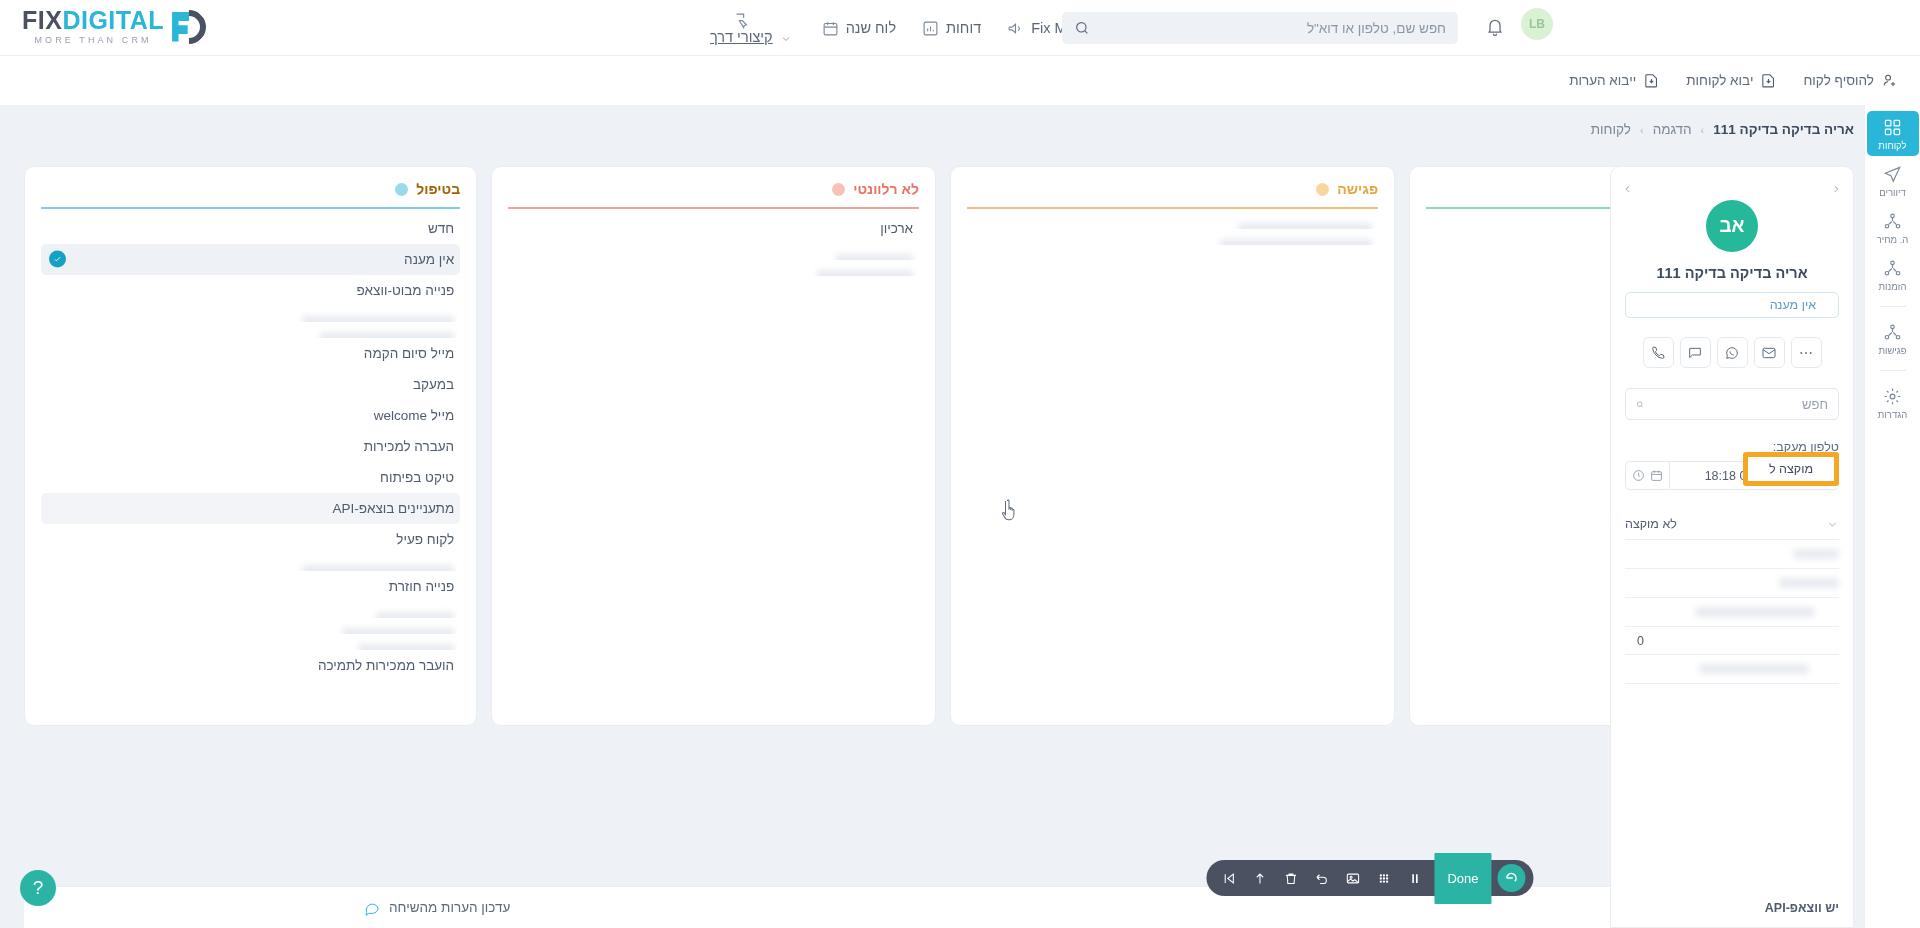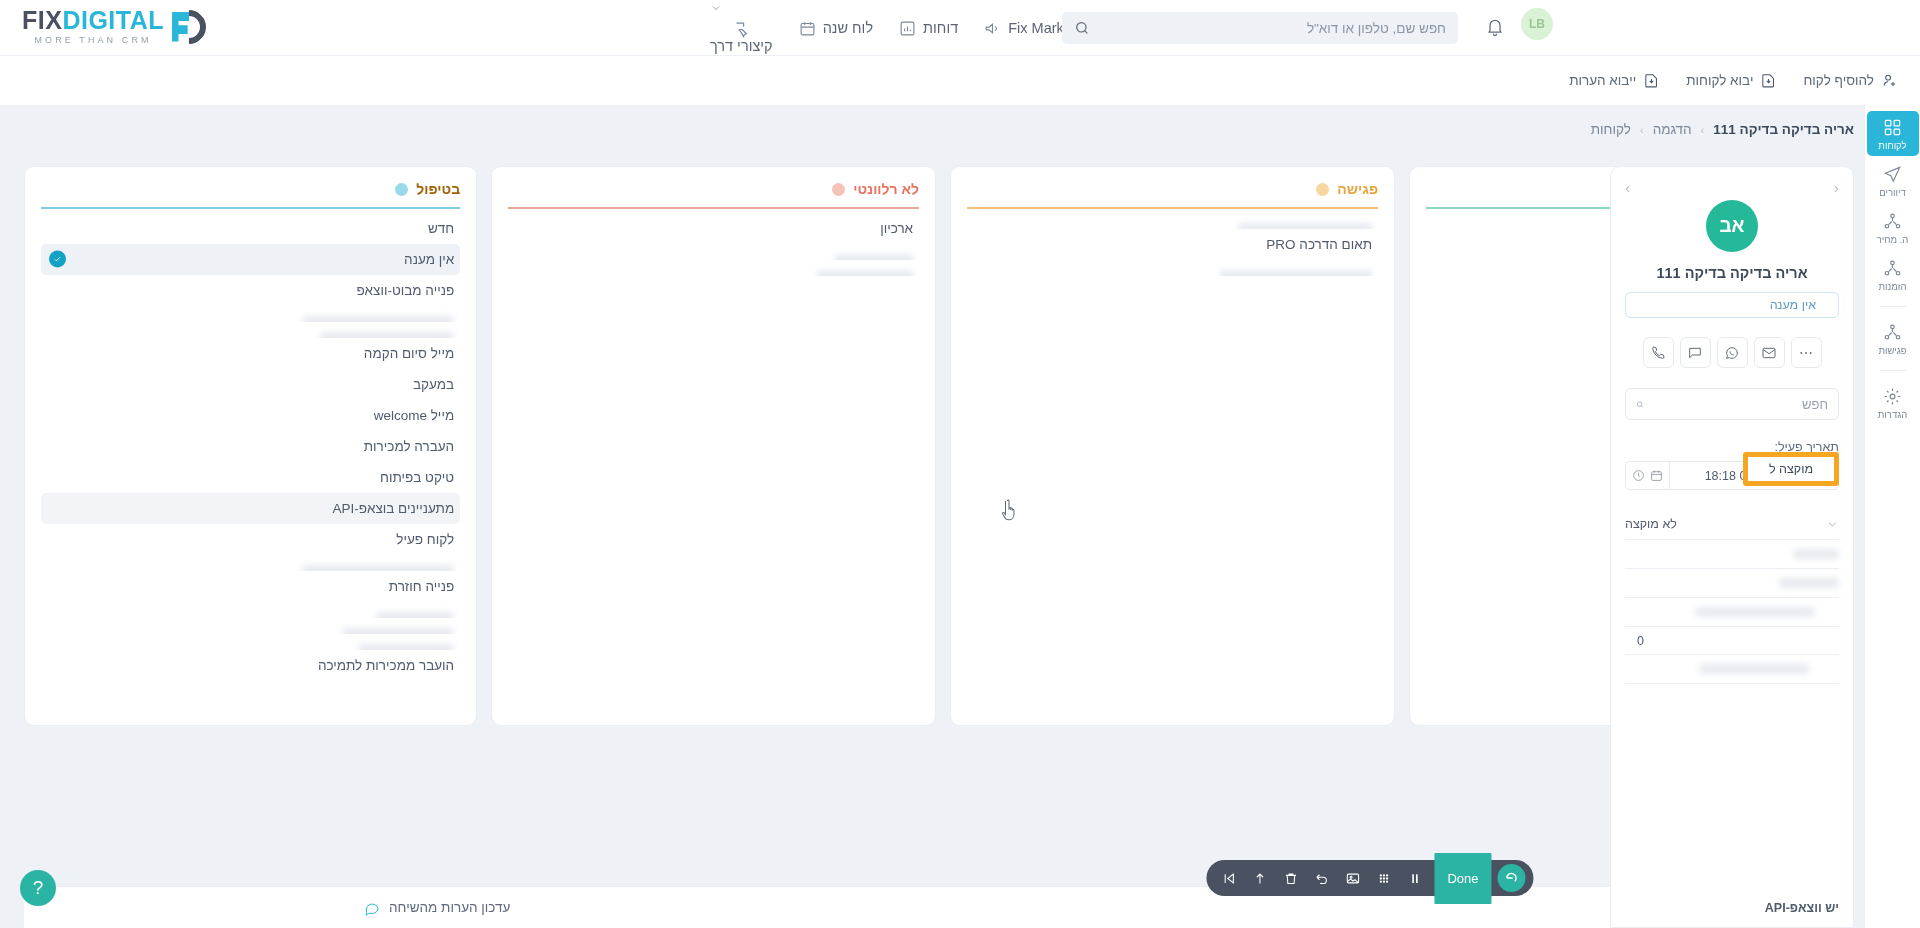--- a/index.html
+++ b/index.html
@@ -31,21 +31,21 @@
   }
   .logo-text { display: flex; flex-direction: column; line-height: 1; }
   .logo-title { font-size: 25px; font-weight: 700; letter-spacing: .5px; }
   .logo-title .b1 { color: #4a5160; }
   .logo-title .b2 { color: #29b6d8; }
   .logo-sub { font-size: 9px; color: #97a0ae; letter-spacing: 3.1px; margin-top: 3px; text-align: center; }
 
   .nav-items { position: absolute; left: 710px; top: 0; height: 56px; display: flex; align-items: center; gap: 26px; direction: rtl; }
   .nav-item { display: flex; align-items: center; gap: 7px; font-size: 14.5px; color: #5a6676; cursor: pointer; }
   .nav-item svg { stroke: #7b8898; fill: none; stroke-width: 1.6; }
-  .nav-shortcut { flex-direction: column; align-items: flex-end; }
+  .nav-shortcut { flex-direction: row; align-items: flex-end; text-decoration: underline; }
   .nav-shortcut .sc-inner { display: flex; flex-direction: column; align-items: center; }
   .chev { margin-right: 4px; }
 
   .search-box {
     position: absolute; left: 1062px; top: 12px; width: 396px; height: 32px;
     background: #eef1f6; border-radius: 5px; display: flex; align-items: center;
     justify-content: flex-start; padding: 0 12px; gap: 9px; direction: rtl; cursor: text;
   }
   .search-box input {
     border: none; background: transparent; outline: none; flex: 1;
@@ -443,21 +443,20 @@
   </div>
 
   <div class="col">
     <div class="col-head">
       <span class="col-title" style="color:#e8a33d">פגישה</span>
       <span class="dot" style="background:#f8d6a0"></span>
     </div>
     <div class="col-rule" style="background:#f0c07a"></div>
     <div class="col-list">
       <div class="li blurred w4"></div>
-      <div class="li">תאום הדרכה PRO</div>
       <div class="li blurred w2"></div>
     </div>
   </div>
 
   <div class="col">
     <div class="col-head">
       <span class="col-title" style="color:#3dbd9e">עסקה</span>
       <span class="dot" style="background:#6ed3b8"></span>
     </div>
     <div class="col-rule" style="background:#8ad8c3"></div>
@@ -522,21 +521,21 @@
   </div>
 
   <div class="panel-search">
     <input type="text" placeholder="חפש" style="">
     <svg width="15" height="15" viewBox="0 0 24 24" fill="none" stroke="#7b8898" stroke-width="1.7">
         <circle cx="11" cy="11" r="7"></circle>
         <path d="M20 20l-4-4"></path>
       </svg>
   </div>
 
-  <div class="field-label">תאריך פעיל:</div>
+  <div class="field-label">טלפון מעקב:</div>
   <div class="date-row">
     <div class="date-icons">
       <svg width="13" height="13" viewBox="0 0 24 24">
           <circle cx="12" cy="12" r="9"></circle>
           <path d="M12 7v5l3 2"></path>
         </svg>
       <svg width="13" height="13" viewBox="0 0 24 24">
           <rect x="3" y="5" width="18" height="16" rx="2"></rect>
           <path d="M3 10h18M8 3v4M16 3v4"></path>
         </svg>

